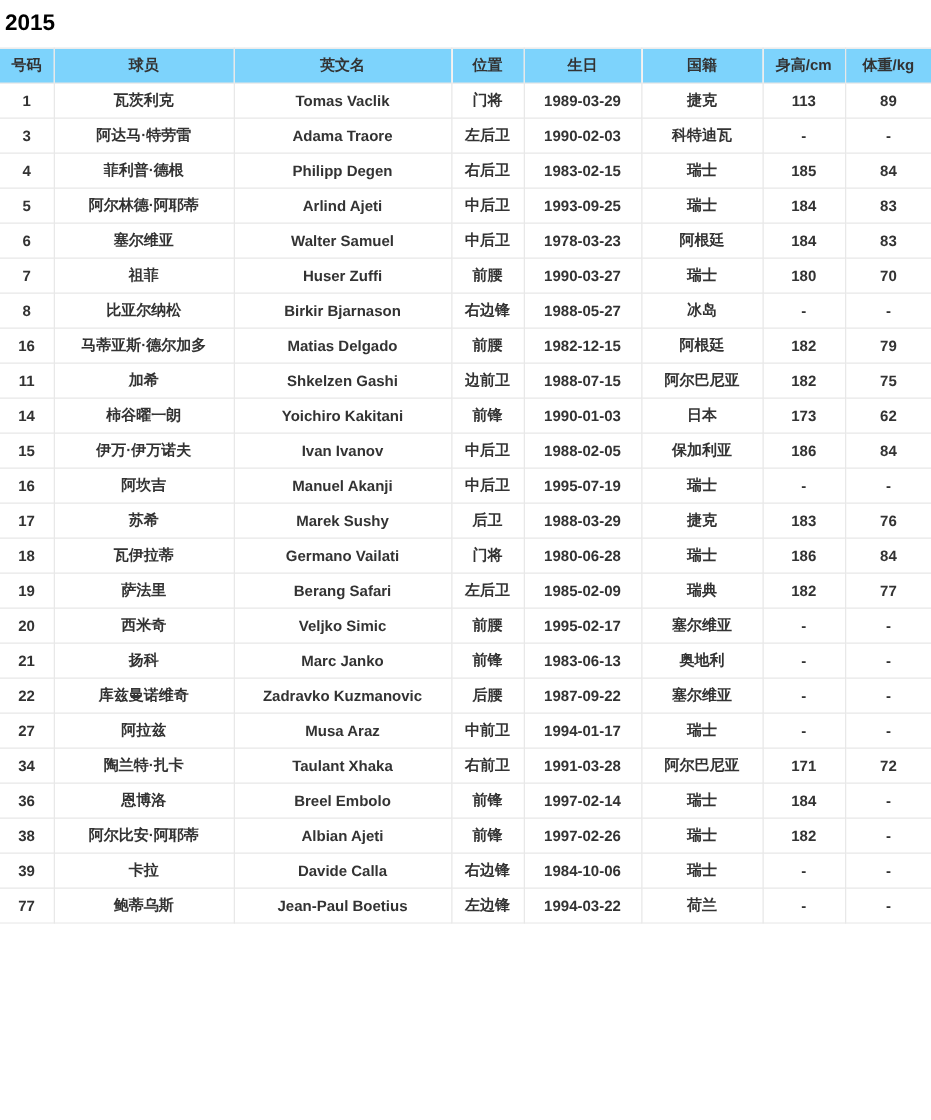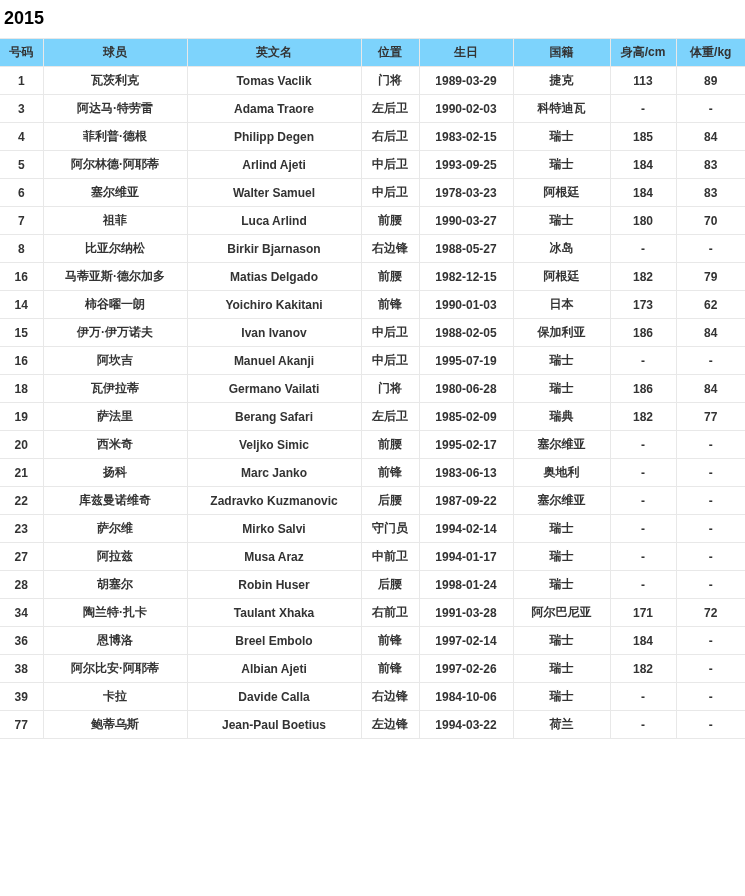--- a/index.html
+++ b/index.html
@@ -137,21 +137,21 @@
           <td>Walter Samuel</td>
           <td>中后卫</td>
           <td>1978-03-23</td>
           <td>阿根廷</td>
           <td>184</td>
           <td>83</td>
         </tr>
         <tr>
           <td>7</td>
           <td>祖菲</td>
-          <td>Luca Arlind</td>
+          <td>Huser Zuffi</td>
           <td>前腰</td>
           <td>1990-03-27</td>
           <td>瑞士</td>
           <td>180</td>
           <td>70</td>
         </tr>
         <tr>
           <td>8</td>
           <td>比亚尔纳松</td>
           <td>Birkir Bjarnason</td>
@@ -165,20 +165,30 @@
           <td>16</td>
           <td>马蒂亚斯·德尔加多</td>
           <td>Matias Delgado</td>
           <td>前腰</td>
           <td>1982-12-15</td>
           <td>阿根廷</td>
           <td>182</td>
           <td>79</td>
         </tr>
         <tr>
+          <td>11</td>
+          <td>加希</td>
+          <td>Shkelzen Gashi</td>
+          <td>边前卫</td>
+          <td>1988-07-15</td>
+          <td>阿尔巴尼亚</td>
+          <td>182</td>
+          <td>75</td>
+        </tr>
+        <tr>
           <td>14</td>
           <td>柿谷曜一朗</td>
           <td>Yoichiro Kakitani</td>
           <td>前锋</td>
           <td>1990-01-03</td>
           <td>日本</td>
           <td>173</td>
           <td>62</td>
         </tr>
         <tr>
@@ -195,20 +205,30 @@
           <td>16</td>
           <td>阿坎吉</td>
           <td>Manuel Akanji</td>
           <td>中后卫</td>
           <td>1995-07-19</td>
           <td>瑞士</td>
           <td>-</td>
           <td>-</td>
         </tr>
         <tr>
+          <td>17</td>
+          <td>苏希</td>
+          <td>Marek Sushy</td>
+          <td>后卫</td>
+          <td>1988-03-29</td>
+          <td>捷克</td>
+          <td>183</td>
+          <td>76</td>
+        </tr>
+        <tr>
           <td>18</td>
           <td>瓦伊拉蒂</td>
           <td>Germano Vailati</td>
           <td>门将</td>
           <td>1980-06-28</td>
           <td>瑞士</td>
           <td>186</td>
           <td>84</td>
         </tr>
         <tr>
@@ -245,45 +265,25 @@
           <td>22</td>
           <td>库兹曼诺维奇</td>
           <td>Zadravko Kuzmanovic</td>
           <td>后腰</td>
           <td>1987-09-22</td>
           <td>塞尔维亚</td>
           <td>-</td>
           <td>-</td>
         </tr>
         <tr>
-          <td>23</td>
-          <td>萨尔维</td>
-          <td>Mirko Salvi</td>
-          <td>守门员</td>
-          <td>1994-02-14</td>
-          <td>瑞士</td>
-          <td>-</td>
-          <td>-</td>
-        </tr>
-        <tr>
           <td>27</td>
           <td>阿拉兹</td>
           <td>Musa Araz</td>
           <td>中前卫</td>
           <td>1994-01-17</td>
-          <td>瑞士</td>
-          <td>-</td>
-          <td>-</td>
-        </tr>
-        <tr>
-          <td>28</td>
-          <td>胡塞尔</td>
-          <td>Robin Huser</td>
-          <td>后腰</td>
-          <td>1998-01-24</td>
           <td>瑞士</td>
           <td>-</td>
           <td>-</td>
         </tr>
         <tr>
           <td>34</td>
           <td>陶兰特·扎卡</td>
           <td>Taulant Xhaka</td>
           <td>右前卫</td>
           <td>1991-03-28</td>

